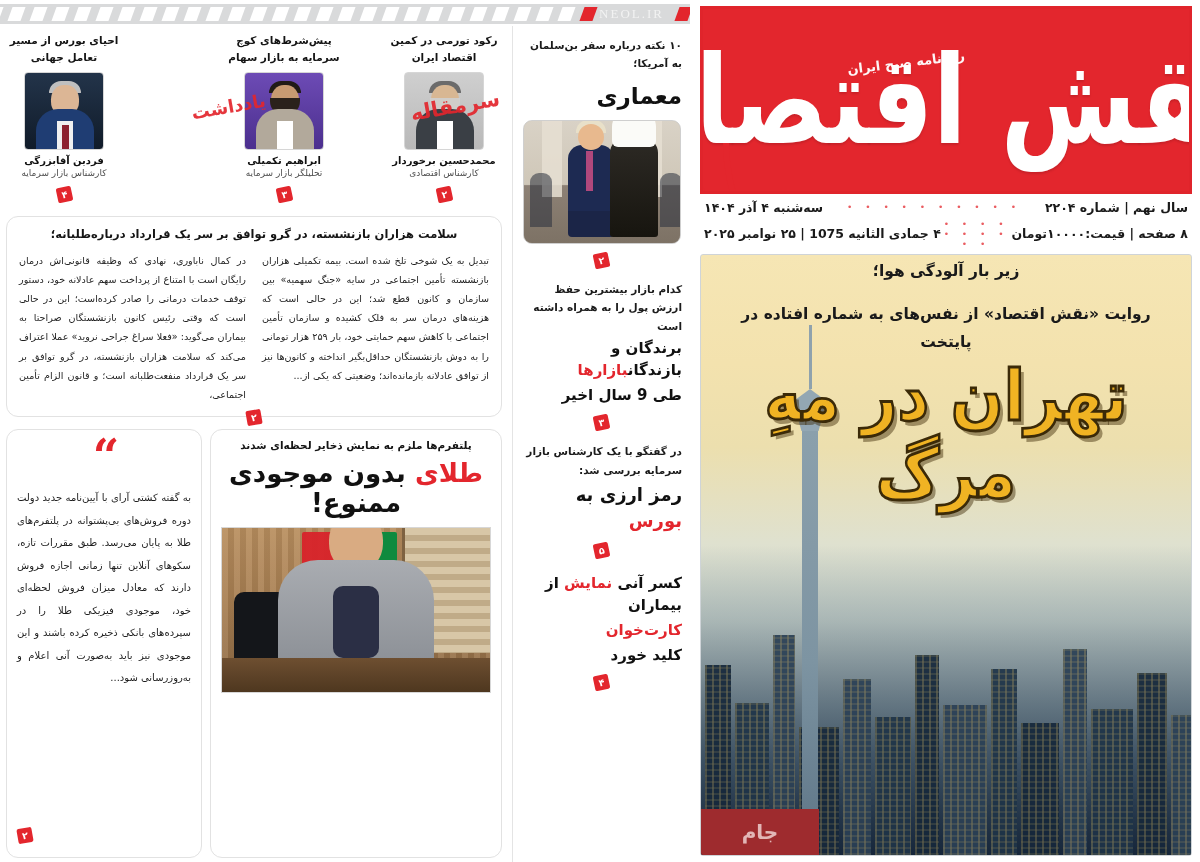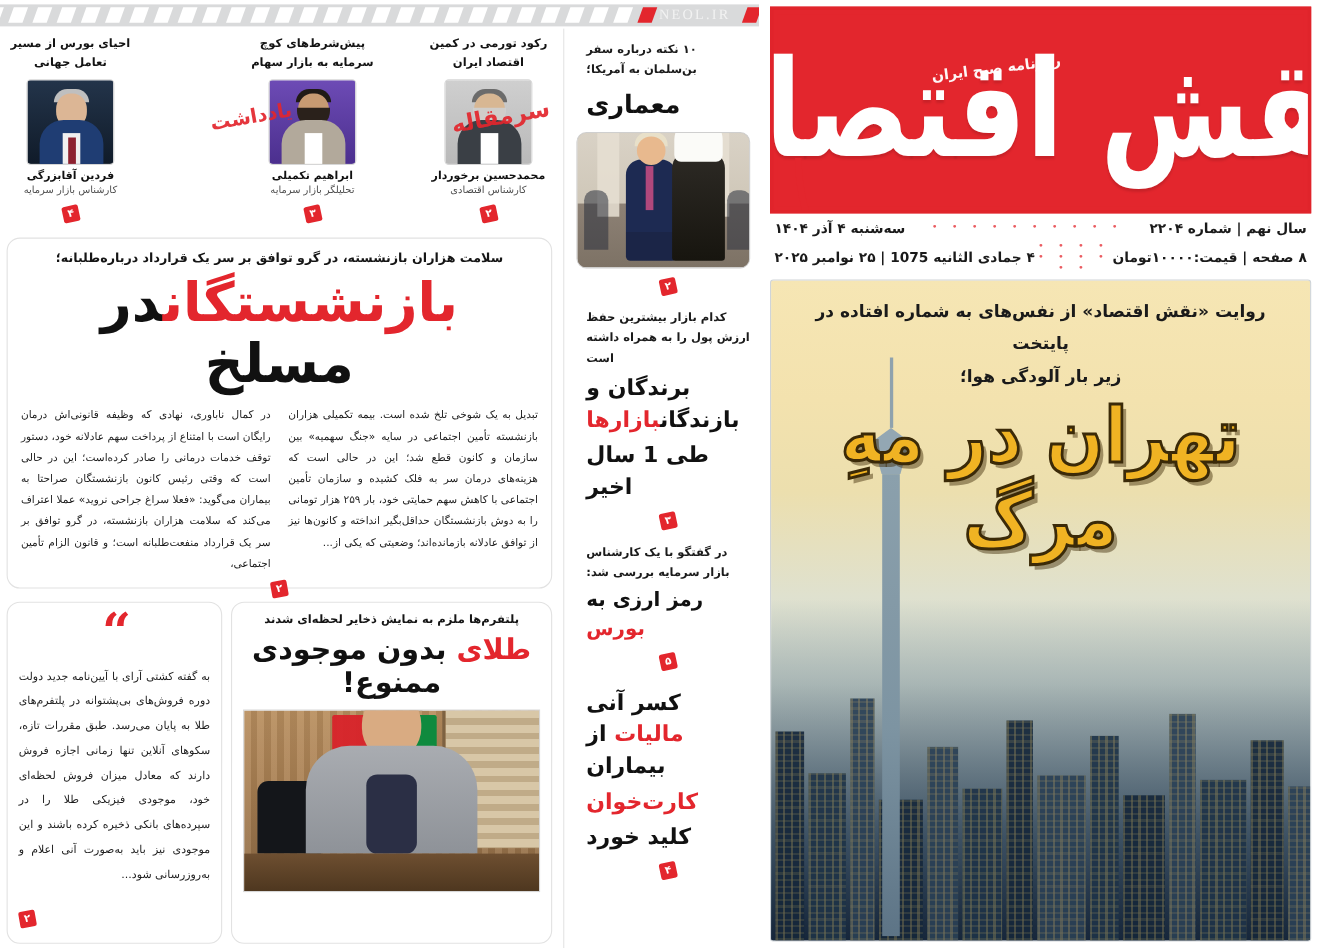--- a/index.html
+++ b/index.html
@@ -138,23 +138,23 @@
 
   .cols { position:absolute; top:26px; left:0; right:0; bottom:0; display:flex; }
 
   
   .midcol {
     width:178px; padding:6px 8px 4px 8px;
     border-left:1px solid #e4e4e4;
     display:flex; flex-direction:column; gap:0px;
     position:relative;
   }
-  .mi { text-align:left; padding:4px 0 0 0;margin-left:12px; }
+  .mi { text-align:right; padding:4px 0 0 0; }
   .mi-kick { font-size:10.5px; color:#1b1b1b; line-height:1.75; font-weight:600; letter-spacing:-.2px;}
-  .mi-title { font-size:20px; font-weight:bold; line-height:1.45; letter-spacing:-.6px; margin-top:3px; color:#111; }
+  .mi-title { font-size:15px; font-weight:bold; line-height:1.45; letter-spacing:-.6px; margin-top:3px; color:#111; }
   .mi-title .red { color:#e3262d; }
   .mi-title.red-only { color:#e3262d; }
   .mi-photo {
     margin:7px auto 0 auto; width:158px; height:124px; border-radius:9px;
     border:1px solid #cfcfcf; overflow:hidden; position:relative;
     background:linear-gradient(#cfc6b8,#b9ae9d 40%,#a2968a 100%);
   }
   .mi-photo .floor { position:absolute; inset:0; background:
       linear-gradient(180deg,#d9d2c6 0%,#cfc7b8 52%,#8d8175 53%,#7d7265 100%); }
   .mi-photo .col1,.mi-photo .col2 { position:absolute; top:0; width:20px; height:62%; background:#e6dfd2; opacity:.85;}
@@ -299,22 +299,22 @@
         <div class="dl-left">سه‌شنبه ۴ آذر ۱۴۰۴</div>
       </div>
       <div class="dl-row">
         <div class="dl-right">۸ صفحه | قیمت:۱۰۰۰۰تومان</div>
         <div class="dl-dots">• • • • • • • • • •</div>
         <div class="dl-left">۴ جمادی الثانیه 1075 | ۲۵ نوامبر ۲۰۲۵</div>
       </div>
     </div>
 
     <div class="photo-block">
+      <div class="photo-kicker" style="padding-top:2px">زیر بار آلودگی هوا؛</div>
       <div class="photo-kicker">روایت «نقش اقتصاد» از نفس‌های به شماره افتاده در پایتخت</div>
-      <div class="photo-kicker" style="padding-top:2px">زیر بار آلودگی هوا؛</div>
       <div class="photo-title">تهران در مهِ مرگ</div>
 
       <div class="tower">
         <div class="mast"></div>
           <div class="pod"></div>
           <div class="shaft"></div>
       </div>
 
       <div class="skyline">
         <div class="bld d" style="left:4px;width:26px;height:190px">
@@ -354,20 +354,23 @@
             <div class="bld-w"></div>
           </div>
         <div class="bld d" style="left:436px;width:30px;height:182px">
             <div class="bld-w"></div>
           </div>
         <div class="bld" style="left:470px;width:26px;height:140px">
             <div class="bld-w"></div>
           </div>
       </div>
 
+      <div class="corner-badge">
+        <span>جام</span>
+      </div>
     </div>
   </div>
 
   <div class="right-side">
 
     <div class="topstrip">
       <div class="slash red"></div>
       <div class="wm">NEOL.IR</div>
       <div class="slash red"></div>
       <div class="slash"></div>
@@ -426,39 +429,39 @@
           <div class="pagemark">
             <div class="tag">۲</div>
           </div>
         </div>
 
         <div class="mi">
           <div class="mi-kick">کدام بازار بیشترین حفظ ارزش پول را به همراه داشته است</div>
           <div class="mi-title">
             <span>برندگان و بازندگان</span><span class="red">بازارها</span>
           </div>
-          <div class="mi-title">طی 1 سال اخیر</div>
+          <div class="mi-title">طی 9 سال اخیر</div>
           <div class="pagemark">
             <div class="tag">۳</div>
           </div>
         </div>
 
         <div class="mi">
           <div class="mi-kick">در گفتگو با یک کارشناس بازار سرمایه بررسی شد:</div>
           <div class="mi-title" style="font-size:18px">
             <span>رمز ارزی به</span> <span class="red">بورس</span>
           </div>
           <div class="pagemark">
             <div class="tag">۵</div>
           </div>
         </div>
 
         <div class="mi">
           <div class="mi-title">
-            <span>کسر آنی</span> <span class="red">مالیات</span> <span>از بیماران</span>
+            <span>کسر آنی</span> <span class="red">نمایش</span> <span>از بیماران</span>
           </div>
           <div class="mi-title">
             <span class="red">کارت‌خوان</span>
           </div>
           <div class="mi-title">کلید خورد</div>
           <div class="pagemark">
             <div class="tag">۴</div>
           </div>
         </div>
 
@@ -515,23 +518,20 @@
               <div class="tag">۴</div>
             </div>
           </div>
 
           <div class="stamp sarmaghale">سرمقاله</div>
           <div class="stamp yaddasht">یادداشت</div>
         </div>
 
         <div class="lead-box">
           <div class="lead-kick">سلامت هزاران بازنشسته، در گرو توافق بر سر یک قرارداد درباره‌طلبانه؛</div>
-          <div class="lead-title">
-            <span class="red">بازنشستگان</span><span>در مسلخ</span>
-          </div>
           <div class="lead-body">
             <p>تبدیل به یک شوخی تلخ شده است. بیمه تکمیلی هزاران بازنشسته تأمین اجتماعی در سایه «جنگ سهمیه» بین سازمان و کانون قطع شد؛ این در حالی است که هزینه‌های درمان سر به فلک کشیده و سازمان تأمین اجتماعی با کاهش سهم حمایتی خود، بار ۲۵۹ هزار تومانی را به دوش بازنشستگان حداقل‌بگیر انداخته و کانون‌ها نیز از توافق عادلانه بازمانده‌اند؛ وضعیتی که یکی از...</p>
             <p>در کمال ناباوری، نهادی که وظیفه قانونی‌اش درمان رایگان است با امتناع از پرداخت سهم عادلانه خود، دستور توقف خدمات درمانی را صادر کرده‌است؛ این در حالی است که وقتی رئیس کانون بازنشستگان صراحتا به بیماران می‌گوید: «فعلا سراغ جراحی نروید» عملا اعتراف می‌کند که سلامت هزاران بازنشسته، در گرو توافق بر سر یک قرارداد منفعت‌طلبانه است؛ و قانون الزام تأمین اجتماعی،</p>
           </div>
           <div class="box-mark">
               <span>۲</span>
             </div>
         </div>
 
         <div class="lower">

